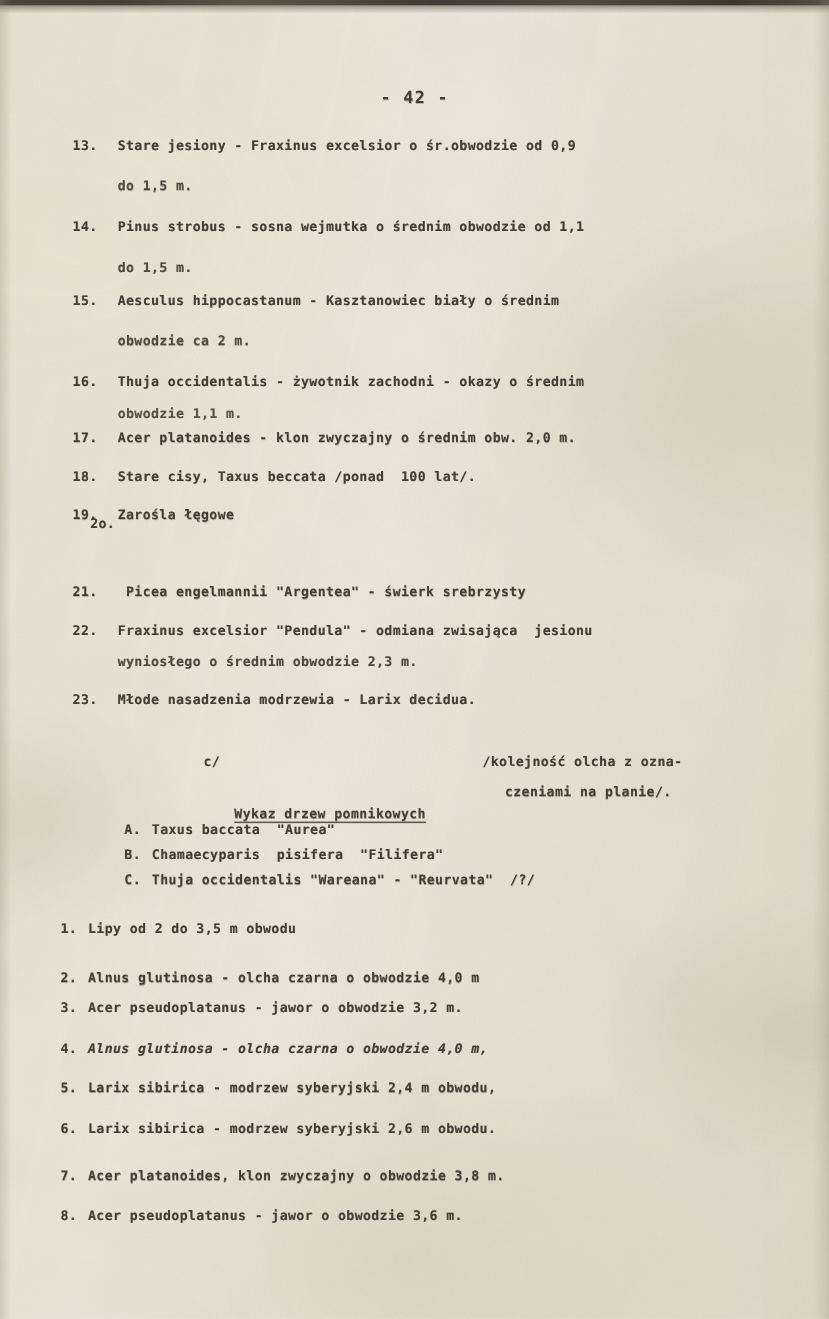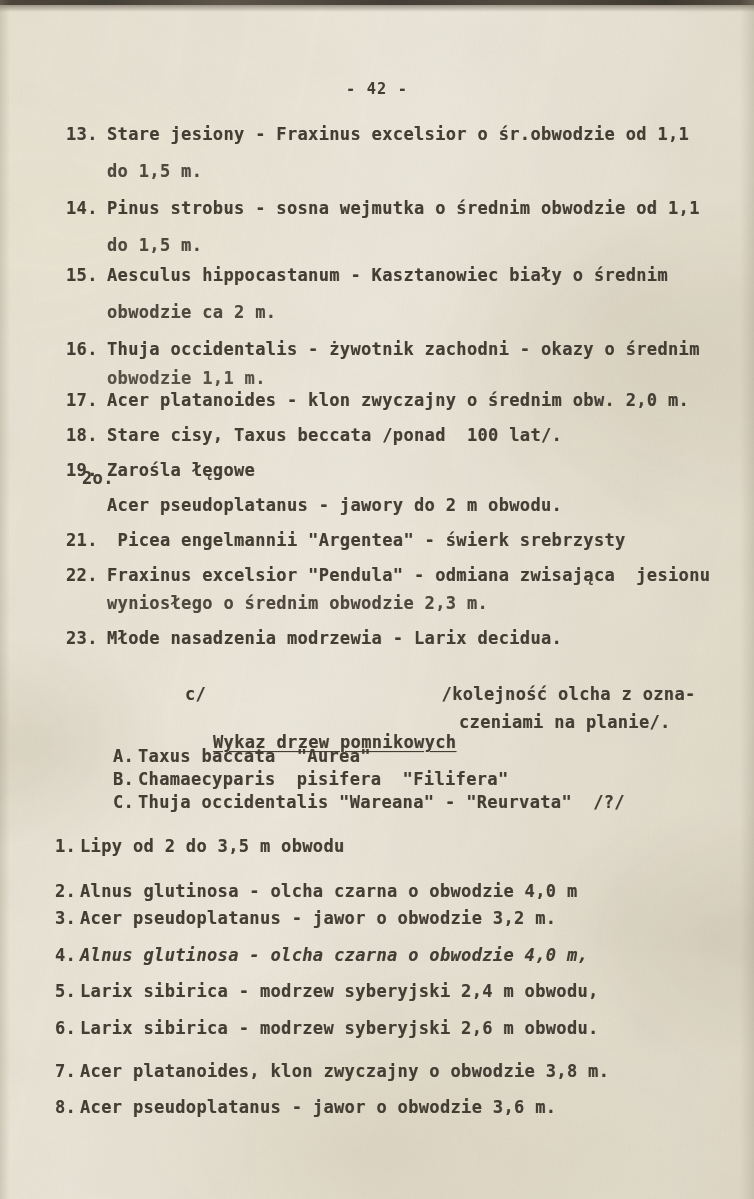--- a/index.html
+++ b/index.html
@@ -75,21 +75,21 @@
     position: absolute;
     inset: 0;
     z-index: 3;
   }
 
   
   .tw {
     position: absolute;
     white-space: pre;
     font-family: "DejaVu Sans Mono", "Liberation Mono", monospace;
-    font-size: 17px;
+    font-size: 12px;
     letter-spacing: 0.35px;
     font-weight: 700;
     color: #443d34;
     text-shadow:
        0.35px 0.35px 0 rgba(68,61,52,0.30),
       -0.3px  0.2px 0 rgba(90,82,70,0.18);
     line-height: 1;
   }
 
   .page-number {
@@ -144,21 +144,21 @@
   <div id="scan-edge-top"></div>
   <div id="scan-edge-top-fade"></div>
   <div id="scan-edge-left"></div>
   <div id="scan-edge-right"></div>
 
   <div id="content">
 
     <div class="page-number">- 42 -</div>
 
     <div class="tw dark-a" style="left:66px; top:126px;">13.</div>
-    <div class="tw dark-a" style="left:107px; top:126px;">Stare jesiony - Fraxinus excelsior o śr.obwodzie od 1,1</div>
+    <div class="tw dark-a" style="left:107px; top:126px;">Stare jesiony - Fraxinus excelsior o śr.obwodzie od 0,9</div>
     <div class="tw fade-a" style="left:107px; top:163px;">do 1,5 m.</div>
 
     <div class="tw dark-a" style="left:66px; top:200px;">14.</div>
     <div class="tw dark-a" style="left:107px; top:200px;">Pinus strobus - sosna wejmutka o średnim obwodzie od 1,1</div>
     <div class="tw fade-a" style="left:107px; top:237px;">do 1,5 m.</div>
 
     <div class="tw dark-a" style="left:66px; top:267px;">15.</div>
     <div class="tw dark-a" style="left:107px; top:267px;">Aesculus hippocastanum - Kasztanowiec biały o średnim</div>
     <div class="tw fade-a" style="left:107px; top:304px;">obwodzie ca 2 m.</div>
 
@@ -169,21 +169,20 @@
     <div class="tw dark-a" style="left:66px; top:392px;">17.</div>
     <div class="tw dark-a" style="left:107px; top:392px;">Acer platanoides - klon zwyczajny o średnim obw. 2,0 m.</div>
 
     <div class="tw dark-a" style="left:66px; top:427px;">18.</div>
     <div class="tw dark-a" style="left:107px; top:427px;">Stare cisy, Taxus beccata /ponad  100 lat/.</div>
 
     <div class="tw dark-a" style="left:66px; top:462px;">19.</div>
     <div class="tw dark-a" style="left:107px; top:462px;">Zarośla łęgowe</div>
 
     <div class="tw dark-a" style="left:66px; top:470px;margin-left:16px;">2o.</div>
-    <div class="tw dark-a" style="left:107px; top:497px;">Acer pseudoplatanus - jawory do 2 m obwodu.</div>
 
     <div class="tw dark-a" style="left:66px; top:532px;">21.</div>
     <div class="tw dark-a" style="left:107px; top:532px;"> Picea engelmannii "Argentea" - świerk srebrzysty</div>
 
     <div class="tw dark-a" style="left:66px; top:567px;">22.</div>
     <div class="tw dark-a" style="left:107px; top:567px;">Fraxinus excelsior "Pendula" - odmiana zwisająca  jesionu</div>
     <div class="tw fade-a" style="left:107px; top:595px;">wyniosłego o średnim obwodzie 2,3 m.</div>
 
     <div class="tw dark-a" style="left:66px; top:630px;">23.</div>
     <div class="tw dark-a" style="left:107px; top:630px;">Młode nasadzenia modrzewia - Larix decidua.</div>

